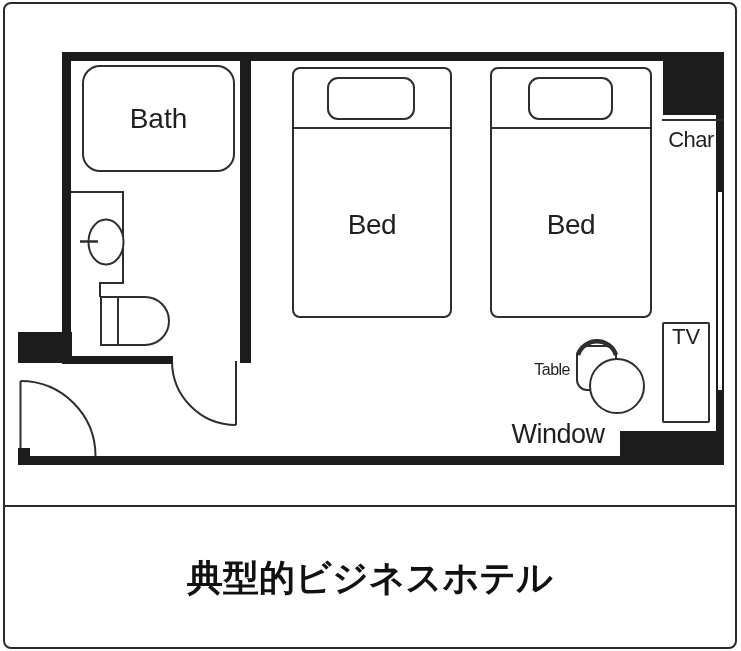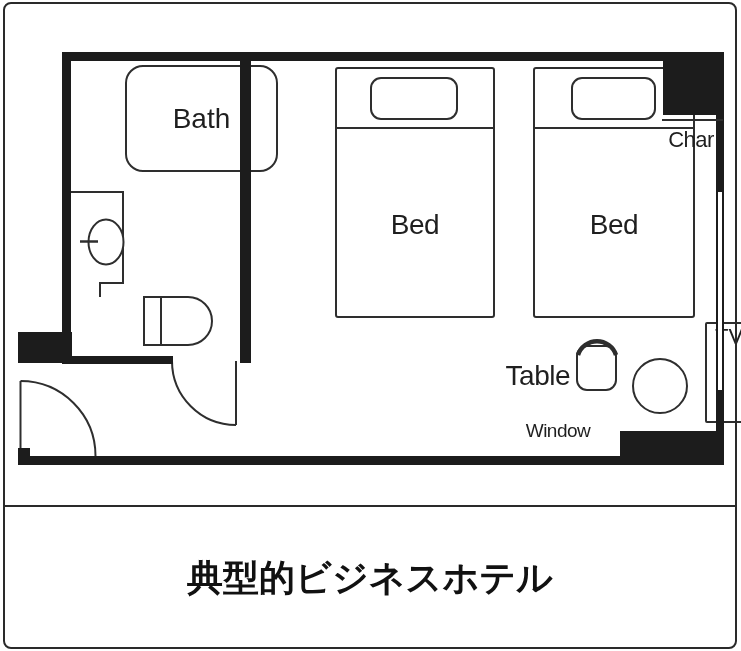--- a/index.html
+++ b/index.html
@@ -22,41 +22,40 @@
   }
   .separator{
     position:absolute;left:3px;top:505px;width:734px;height:2px;background:#2a2a2a;
   }
   
   .w{position:absolute;background:var(--wall);}
   
   .f{
     position:absolute;box-sizing:border-box;background:var(--bg);
     border:2px solid var(--outline);
-    margin-left:43px;
   }
   .thinline{position:absolute;background:var(--outline);}
   svg.layer{position:absolute;left:0;top:0;}
   
   .win-right{
     position:absolute;left:716px;top:192px;width:8px;height:198px;
     box-sizing:border-box;background:var(--bg);
     border-left:2px solid var(--wall);border-right:2px solid var(--wall);
   }
   
   .lbl{
     position:absolute;color:var(--text);letter-spacing:-0.5px;
     white-space:nowrap;line-height:1;font-weight:500;
   }
   .lbl.center{text-align:center;}
   
   .bathtub{left:82px;top:65px;width:153px;height:107px;border-radius:18px;
     display:flex;align-items:center;justify-content:center;font-size:28px;}
   
-  .bed{border-radius:3px;}
+  .bed{border-radius:8px;}
   .pillow{position:absolute;box-sizing:border-box;border:2px solid var(--outline);
     border-radius:11px;background:var(--bg);}
   .headline{position:absolute;left:-2px;height:2px;background:var(--outline);}
   .bedlabel{position:absolute;left:0;width:100%;text-align:center;top:140px;
     font-size:28px;letter-spacing:-0.5px;font-weight:500;}
   
   .toilet-tank{left:100px;top:296px;width:19px;height:50px;}
   .toilet-bowl{left:117px;top:296px;width:53px;height:50px;border-radius:0 25px 25px 0;}
   
   .tv{left:662px;top:322px;width:48px;height:101px;border-radius:2px;
@@ -127,22 +126,22 @@
   <div class="w" style="left:18px;top:448px;width:12px;height:17px;"></div>
   <div class="w" style="left:18px;top:456px;width:605px;height:9px;"></div>
   <div class="w" style="left:620px;top:431px;width:104px;height:34px;"></div>
   <div class="w" style="left:716px;top:390px;width:8px;height:42px;"></div>
   <div class="w" style="left:716px;top:52px;width:8px;height:140px;"></div>
   <div class="w" style="left:663px;top:52px;width:61px;height:63px;"></div>
   <div class="thinline" style="left:662px;top:119px;width:61px;height:2px;"></div>
 
   <div class="win-right"></div>
 
-  <div class="lbl" style="left:480px;top:362px;width:90px;text-align:right;font-size:28px;">Table</div>
-  <div class="lbl center" style="left:502px;top:421px;width:112px;font-size:19px;">Window</div>
+  <div class="lbl" style="left:480px;top:362px;width:90px;text-align:right;font-size:16px;">Table</div>
+  <div class="lbl center" style="left:502px;top:421px;width:112px;font-size:27px;">Window</div>
   <div class="lbl center" style="left:663px;top:129px;width:56px;font-size:22px;">Char</div>
 
   <div class="separator"></div>
   <div class="caption">
     <div>典型的ビジネスホテル</div>
   </div>
 
   <div class="frame"></div>
 </div>
 

